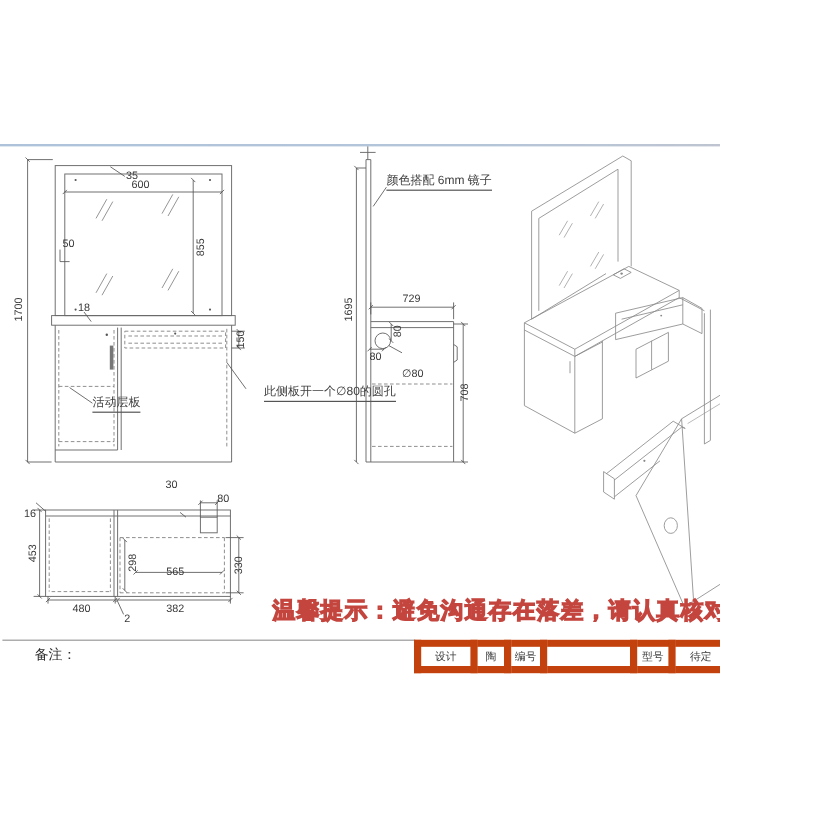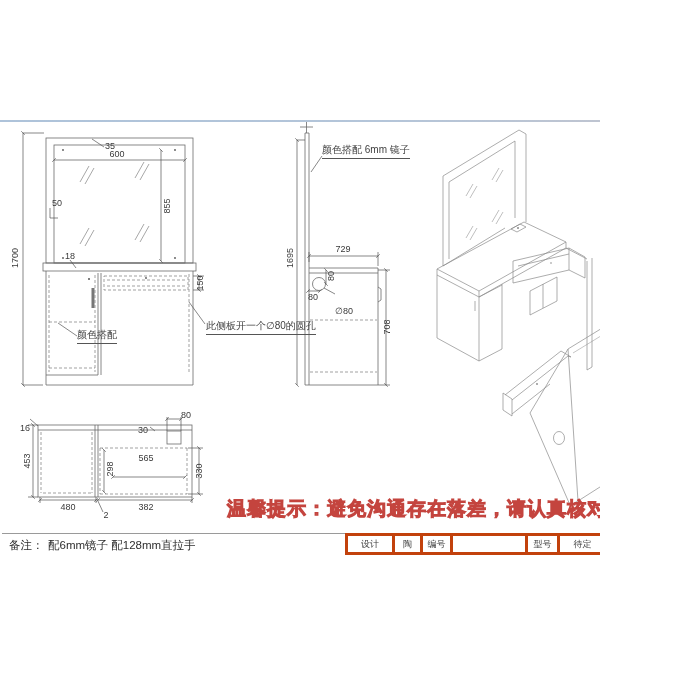--- a/index.html
+++ b/index.html
@@ -10,26 +10,26 @@
             background:linear-gradient(90deg,#aec3da 0%,#b4c5d9 55%,#c3c4cd 100%);}
   .dim{position:absolute;font-size:9px;color:#3a3a3a;white-space:nowrap;
        transform:translate(-50%,-50%);letter-spacing:0px;}
   .dimv{position:absolute;font-size:9px;color:#3a3a3a;white-space:nowrap;
         transform:translate(-50%,-50%) rotate(-90deg);}
   .lblu{position:absolute;font-size:10px;color:#3f3f3f;white-space:nowrap;
         border-bottom:1px solid #555;padding-bottom:1px;}
   .notice{position:absolute;left:227px;top:496px;font-size:19px;font-weight:700;
           letter-spacing:1px;white-space:nowrap;color:#eac2be;
           -webkit-text-stroke:1px #c4443e;}
-  .remark{position:absolute;top:538px;font-size:11.5px;color:#2e2e2e;white-space:nowrap;}
+  .remark{position:absolute;top:538px;font-size:11.5px;color:#2e2e2e;white-space:nowrap;margin-left:20px;}
   .notesline{position:absolute;left:2px;top:533px;width:344px;height:1px;background:#9a9a9a;}
   #titleblock{position:absolute;left:345px;top:533px;width:345px;height:45px;overflow:hidden;}
   #titleblock table{border-collapse:collapse;table-layout:fixed;width:345px;
           font-size:9px;color:#3c3c3c;}
-  #titleblock td{border:3px solid #c2410c;text-align:center;vertical-align:middle;
+  #titleblock td{border:6px solid #c2410c;text-align:center;vertical-align:middle;
           padding:0;height:16px;overflow:hidden;white-space:nowrap;}
 </style>
 </head>
 <body>
 
 <div id="canvas">
 
   <div class="blueline"></div>
 
   <svg id="linework" width="700" height="700" viewBox="0 0 700 700">
@@ -153,47 +153,46 @@
     </g>
   </svg>
 
   <div class="dimv" style="left:15px;top:258px">1700</div>
   <div class="dim" style="left:110px;top:146px">35</div>
   <div class="dim" style="left:117px;top:154px">600</div>
   <div class="dim" style="left:57px;top:203px">50</div>
   <div class="dimv" style="left:167px;top:206px">855</div>
   <div class="dim" style="left:70px;top:256px">18</div>
   <div class="dimv" style="left:200px;top:283px">150</div>
-  <div class="lblu" style="left:77px;top:328px">颜色搭配</div>
-  <div class="lblu" style="left:206px;top:319px">此侧板开一个∅80的圆孔</div>
+  <div class="lblu" style="left:77px;top:328px">活动层板</div>
+  <div class="lblu" style="left:220px;top:319px">此侧板开一个∅80的圆孔</div>
 
   <div class="lblu" style="left:322px;top:143px">颜色搭配 6mm 镜子</div>
   <div class="dimv" style="left:290px;top:258px">1695</div>
   <div class="dim" style="left:343px;top:249px">729</div>
   <div class="dimv" style="left:331px;top:276px">80</div>
   <div class="dim" style="left:313px;top:297px">80</div>
   <div class="dim" style="left:344px;top:311px">∅80</div>
   <div class="dimv" style="left:387px;top:327px">708</div>
 
   <div class="dim" style="left:25px;top:428px">16</div>
-  <div class="dim" style="left:143px;top:430px">30</div>
+  <div class="dim" style="left:143px;top:404px">30</div>
   <div class="dim" style="left:186px;top:415px">80</div>
   <div class="dimv" style="left:27px;top:461px">453</div>
   <div class="dimv" style="left:110px;top:469px">298</div>
-  <div class="dim" style="left:146px;top:458px">565</div>
+  <div class="dim" style="left:146px;top:476px">565</div>
   <div class="dimv" style="left:199px;top:471px">330</div>
   <div class="dim" style="left:68px;top:507px">480</div>
   <div class="dim" style="left:146px;top:507px">382</div>
   <div class="dim" style="left:106px;top:515px">2</div>
 
   <div class="notice">温馨提示：避免沟通存在落差，请认真核对图纸及要求！</div>
 
   <div class="notesline"></div>
   <div class="remark" style="left:9px">备注：</div>
-  <div class="remark" style="left:48px">配6mm镜子 配128mm直拉手</div>
 
   <div id="titleblock">
     <table>
       <colgroup>
         <col style="width:47px">
           <col style="width:28px">
           <col style="width:30px">
           <col style="width:75px">
         <col style="width:32px">
           <col style="width:48px">

